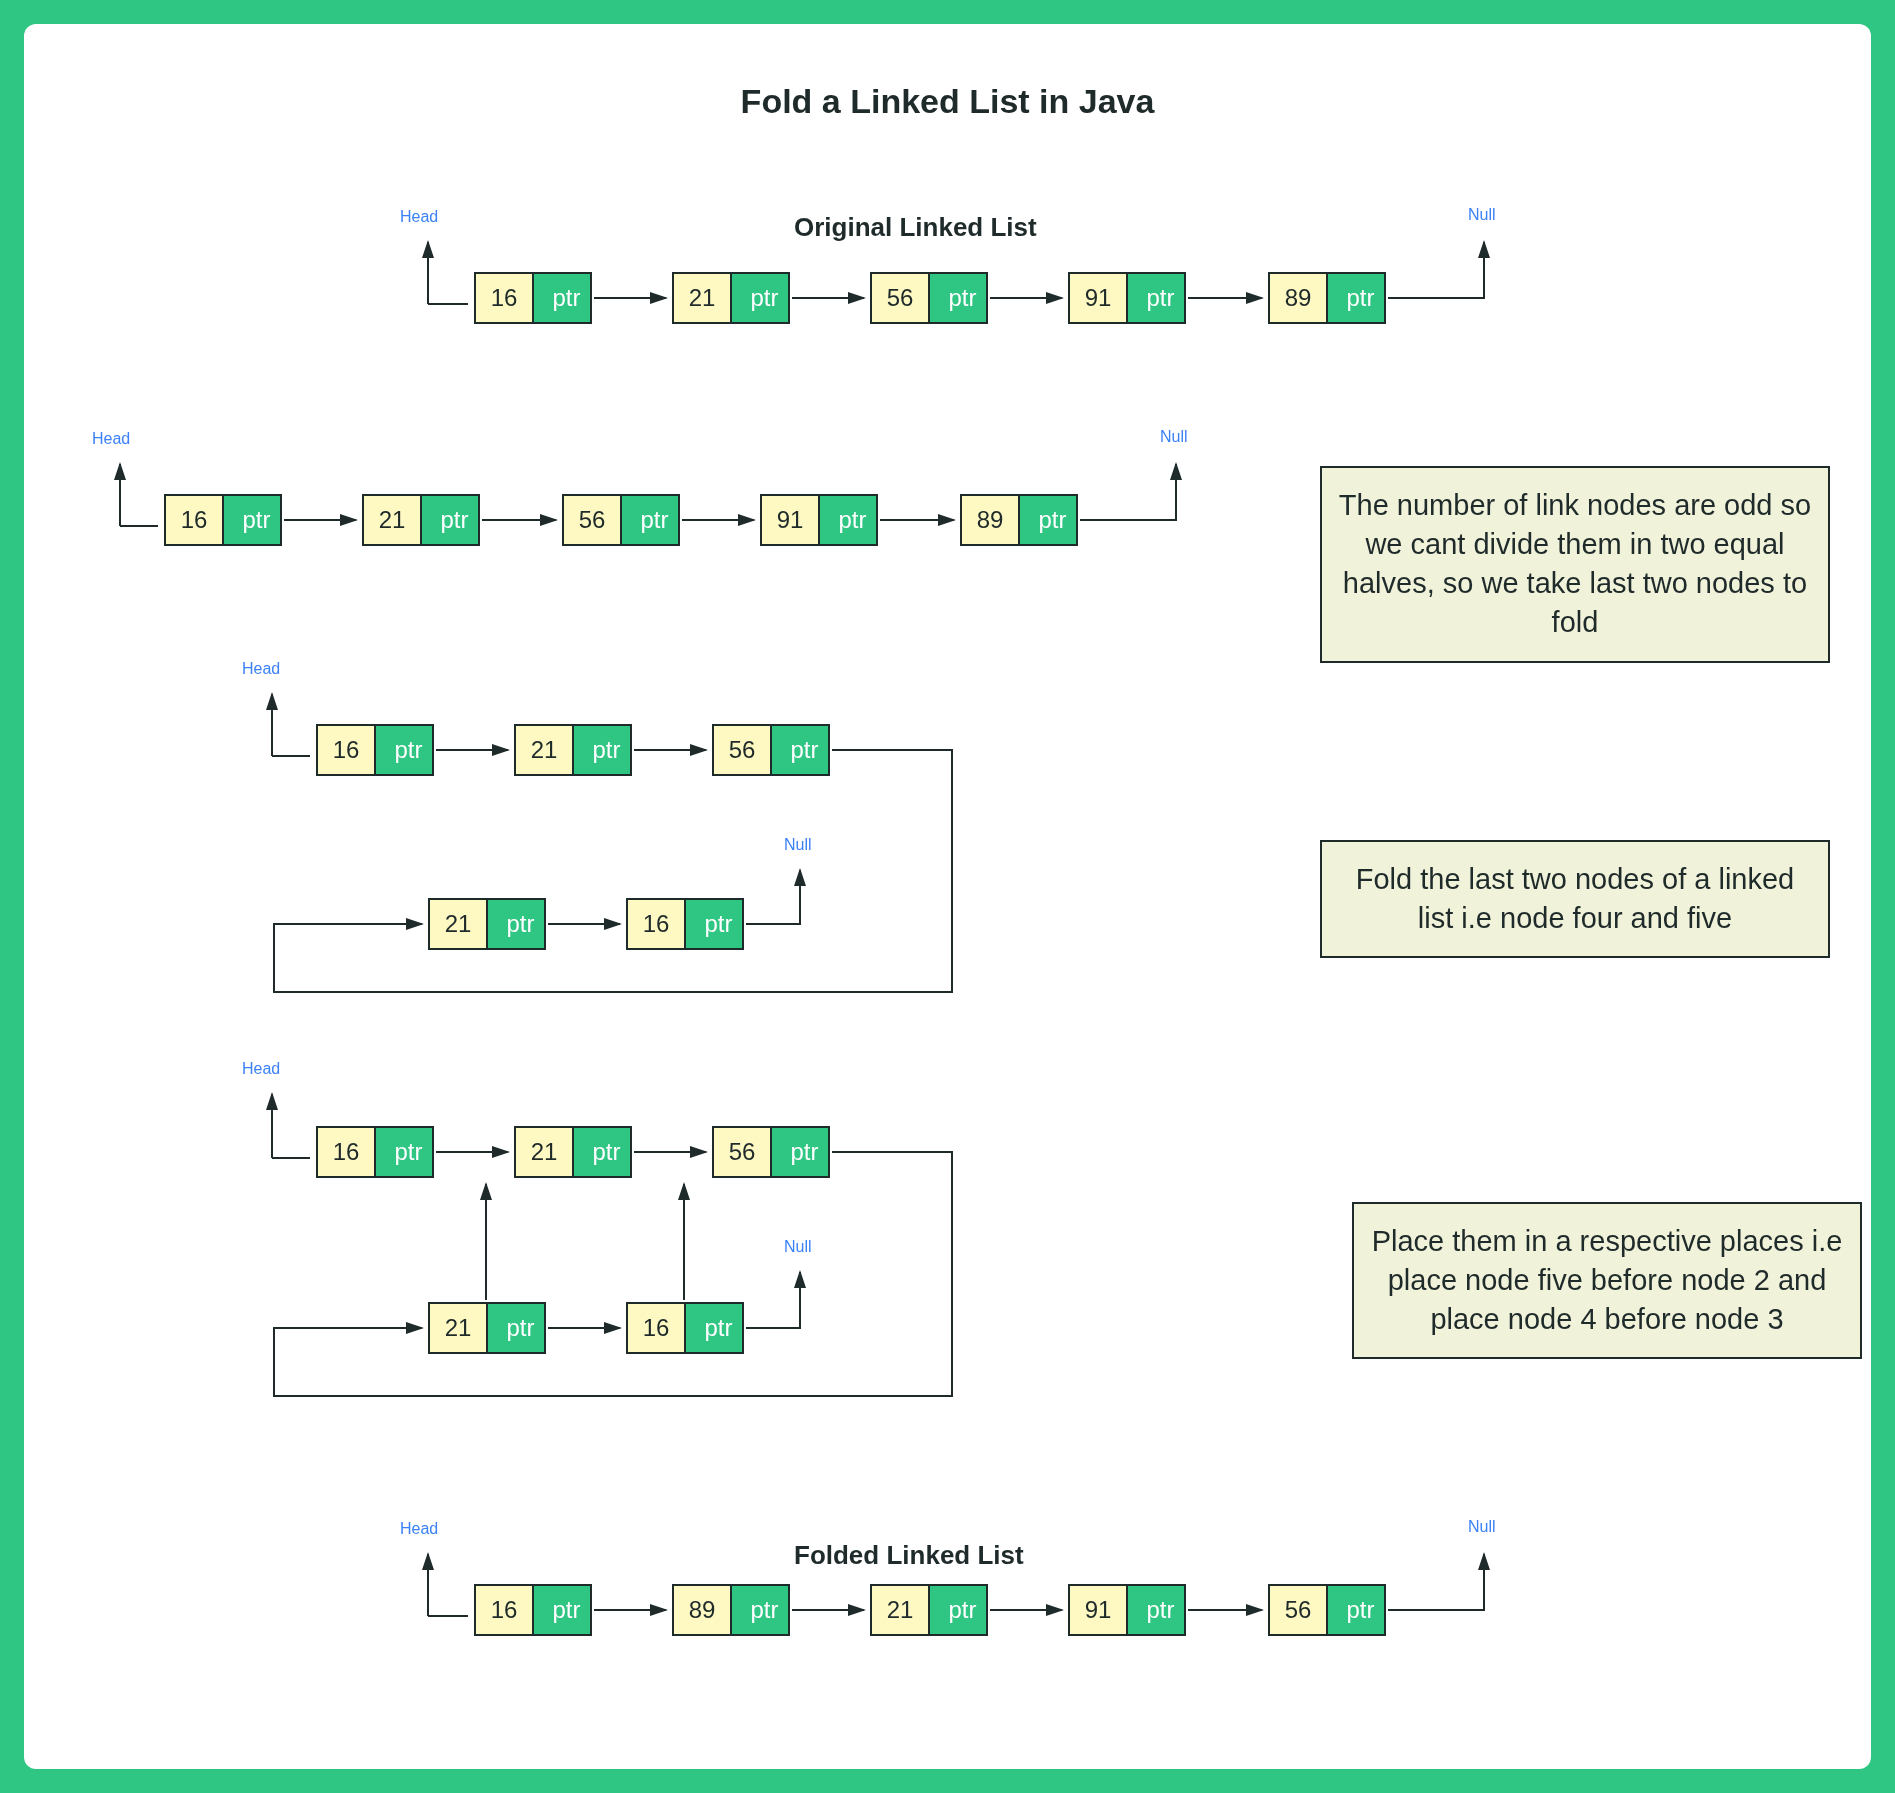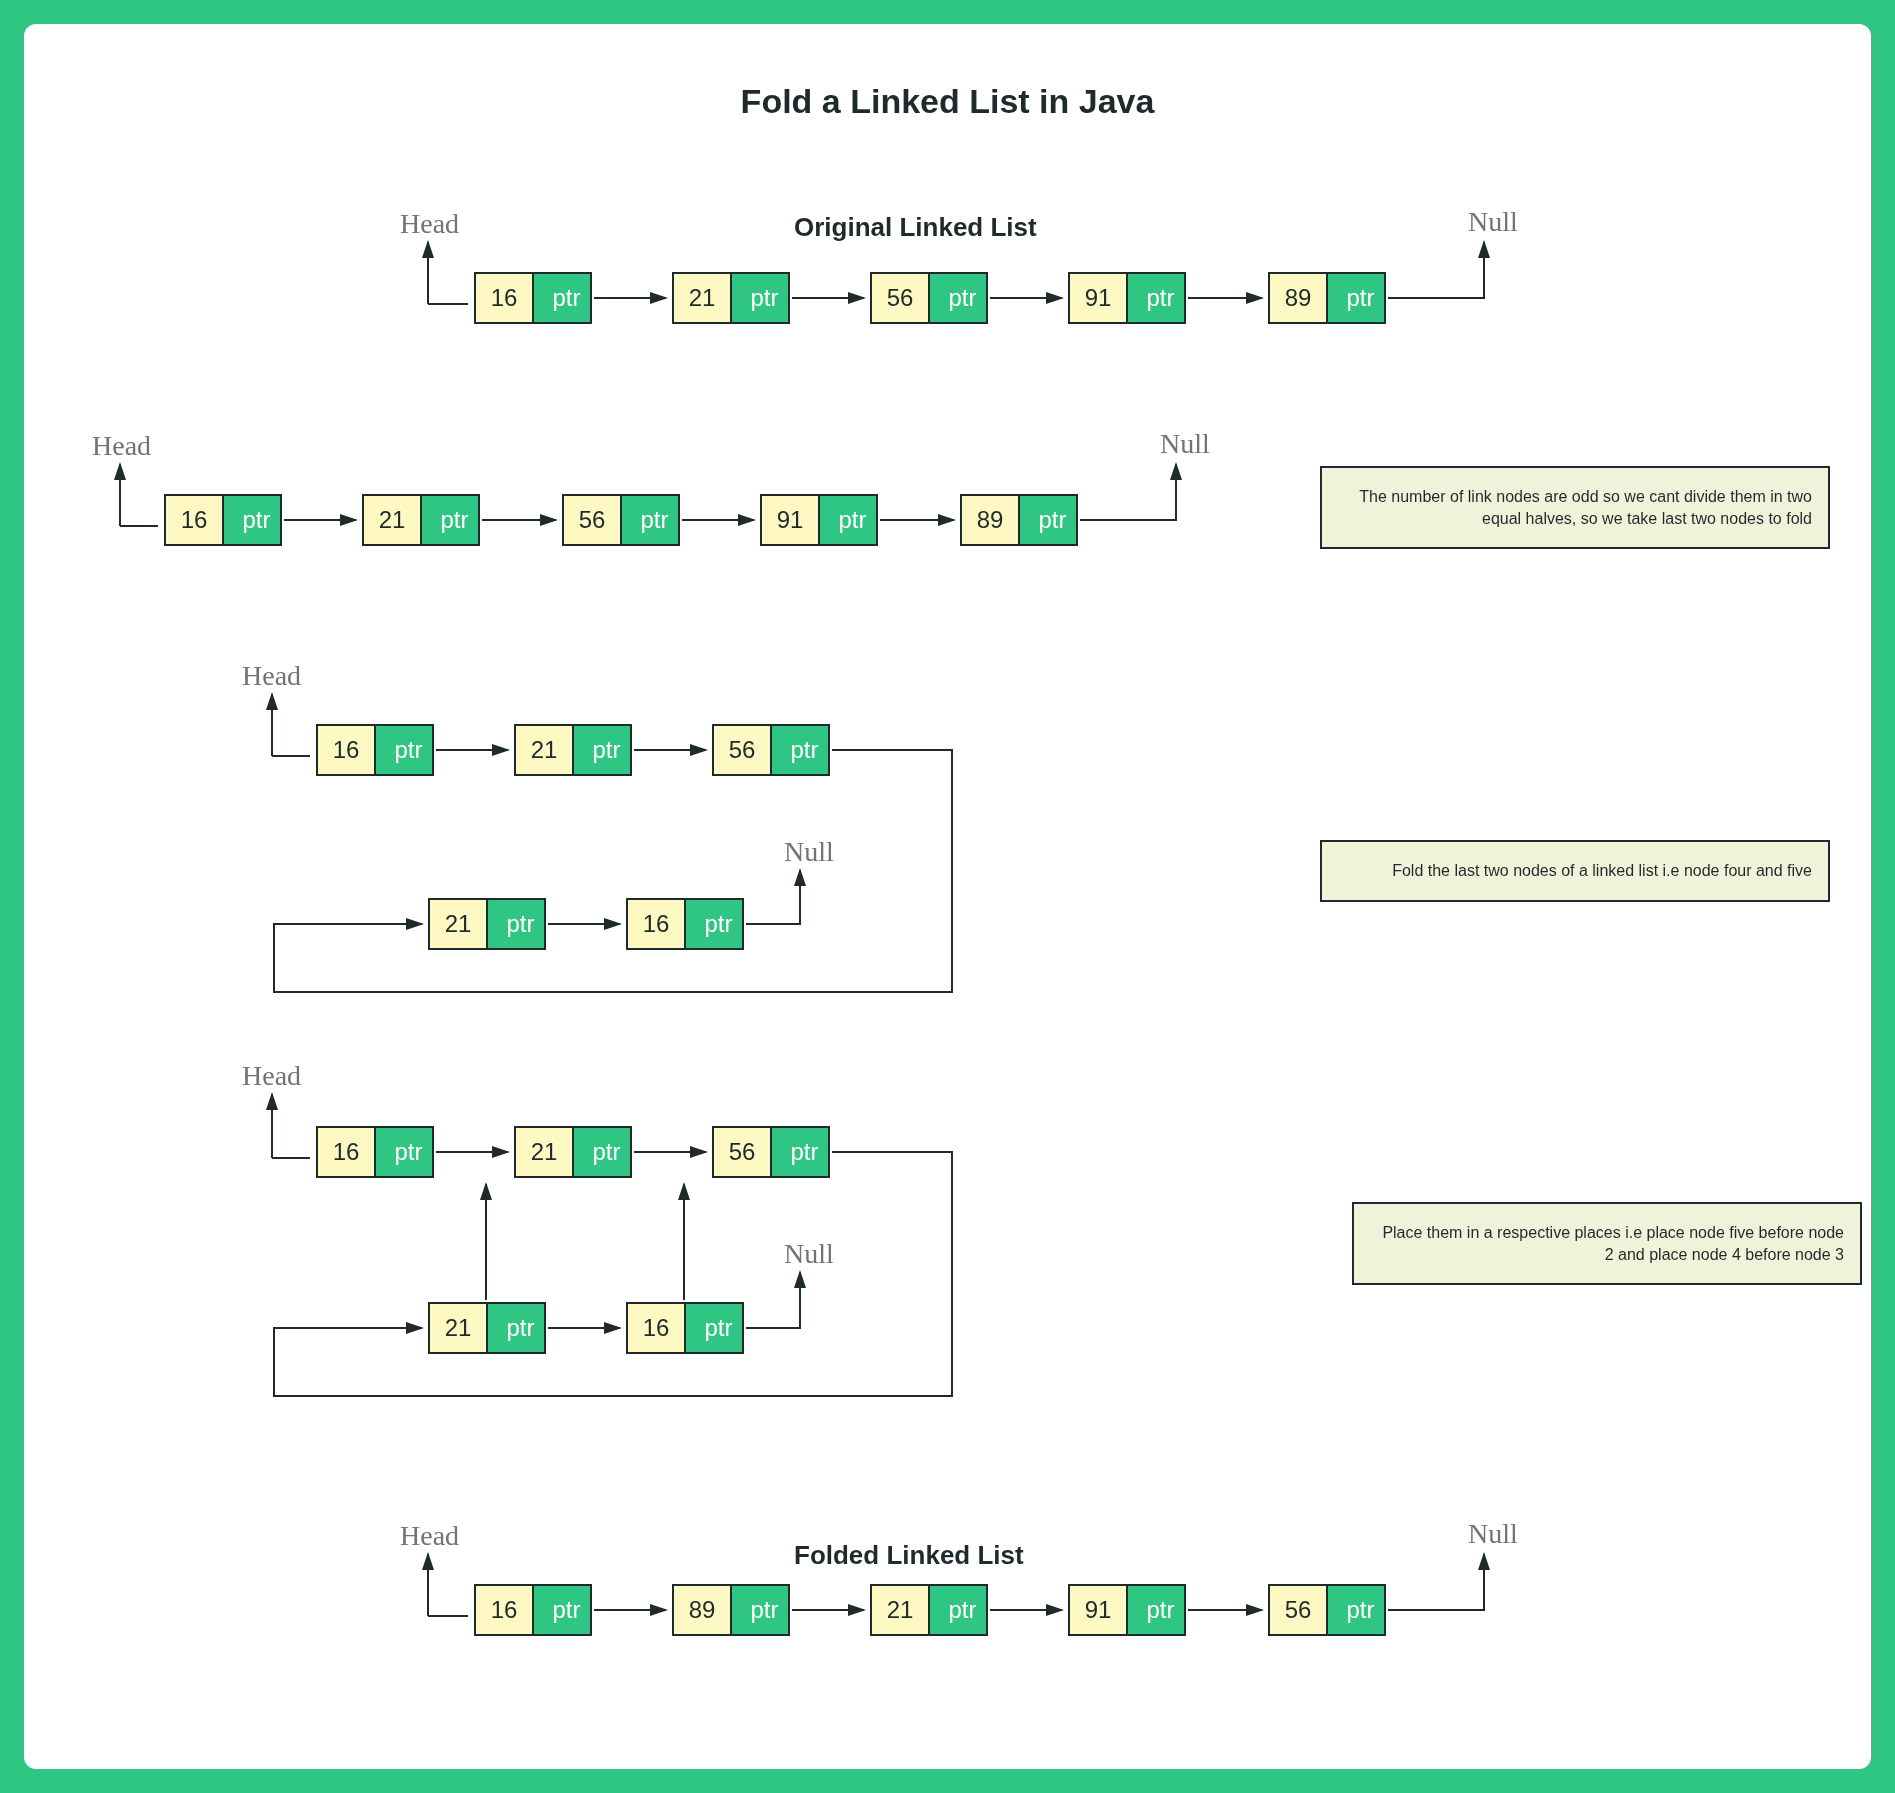--- a/index.html
+++ b/index.html
@@ -25,23 +25,22 @@
   color: #1f2a2a;
 }
 .subtitle {
   position: absolute;
   font-size: 26px;
   font-weight: 700;
   color: #1f2a2a;
 }
 .label {
   position: absolute;
-  font-size: 28px;
-  color: #737373;
-  font-family: Liberation Serif, serif;
+  font-size: 16px;
+  color: #3b82f6;
 }
 .node {
   position: absolute;
   display: flex;
   height: 52px;
   border: 2px solid #1f2a2a;
 }
 .node .val {
   width: 58px;
   display: flex;
@@ -60,23 +59,23 @@
   background: #2fc582;
   color: #ffffff;
   font-size: 24px;
   padding-left: 9px;
 }
 .infobox {
   position: absolute;
   background: #f1f2da;
   border: 2px solid #1f2a2a;
   padding: 18px 16px;
-  font-size: 16px;
-  color: #1f2a2a;
-  text-align: right;
+  font-size: 29px;
+  color: #1f2a2a;
+  text-align: center;
   width: 510px;
   line-height: 1.35;
 }
 svg.connector {
   position: absolute;
   top: 0;
   left: 0;
   overflow: visible;
   pointer-events: none;
 }

